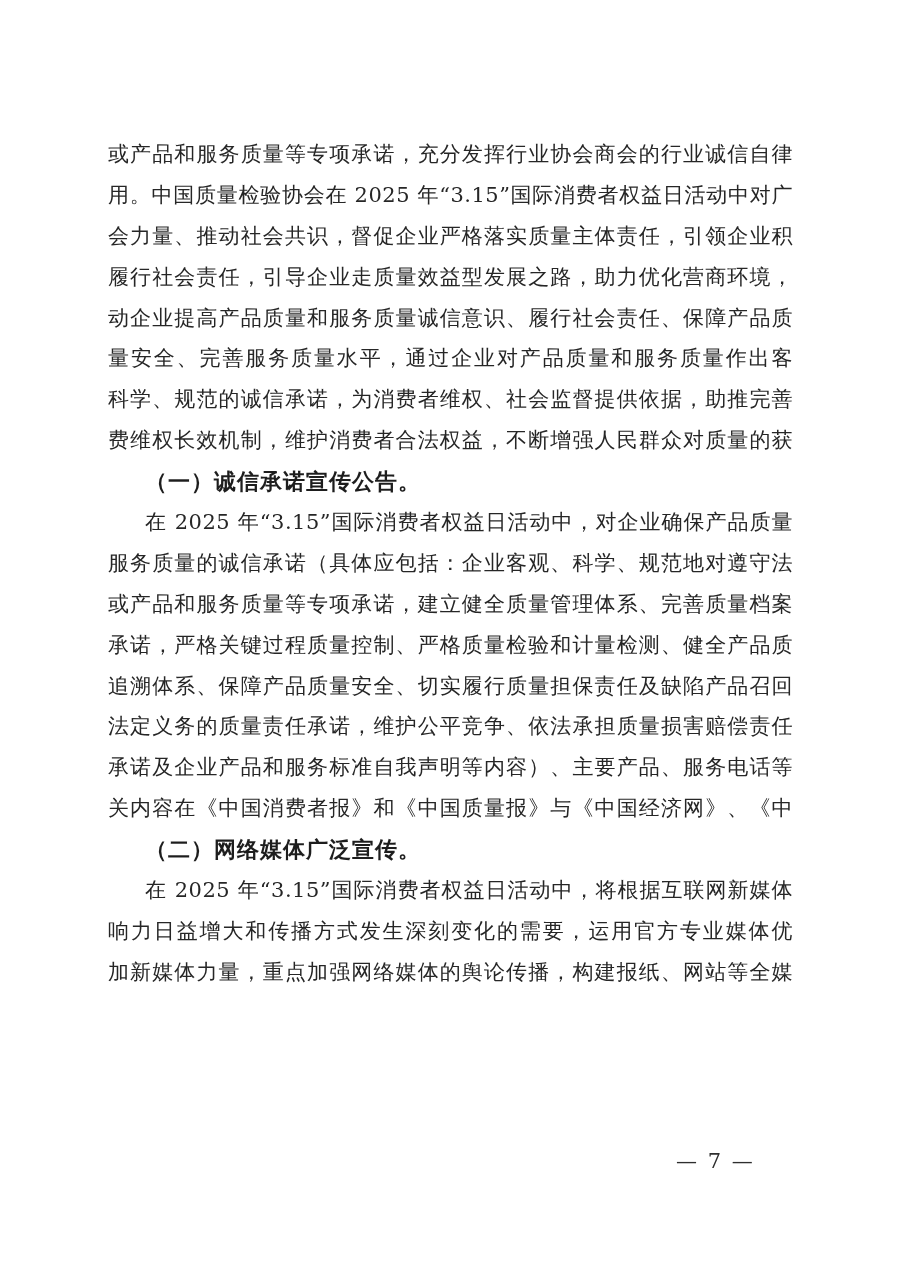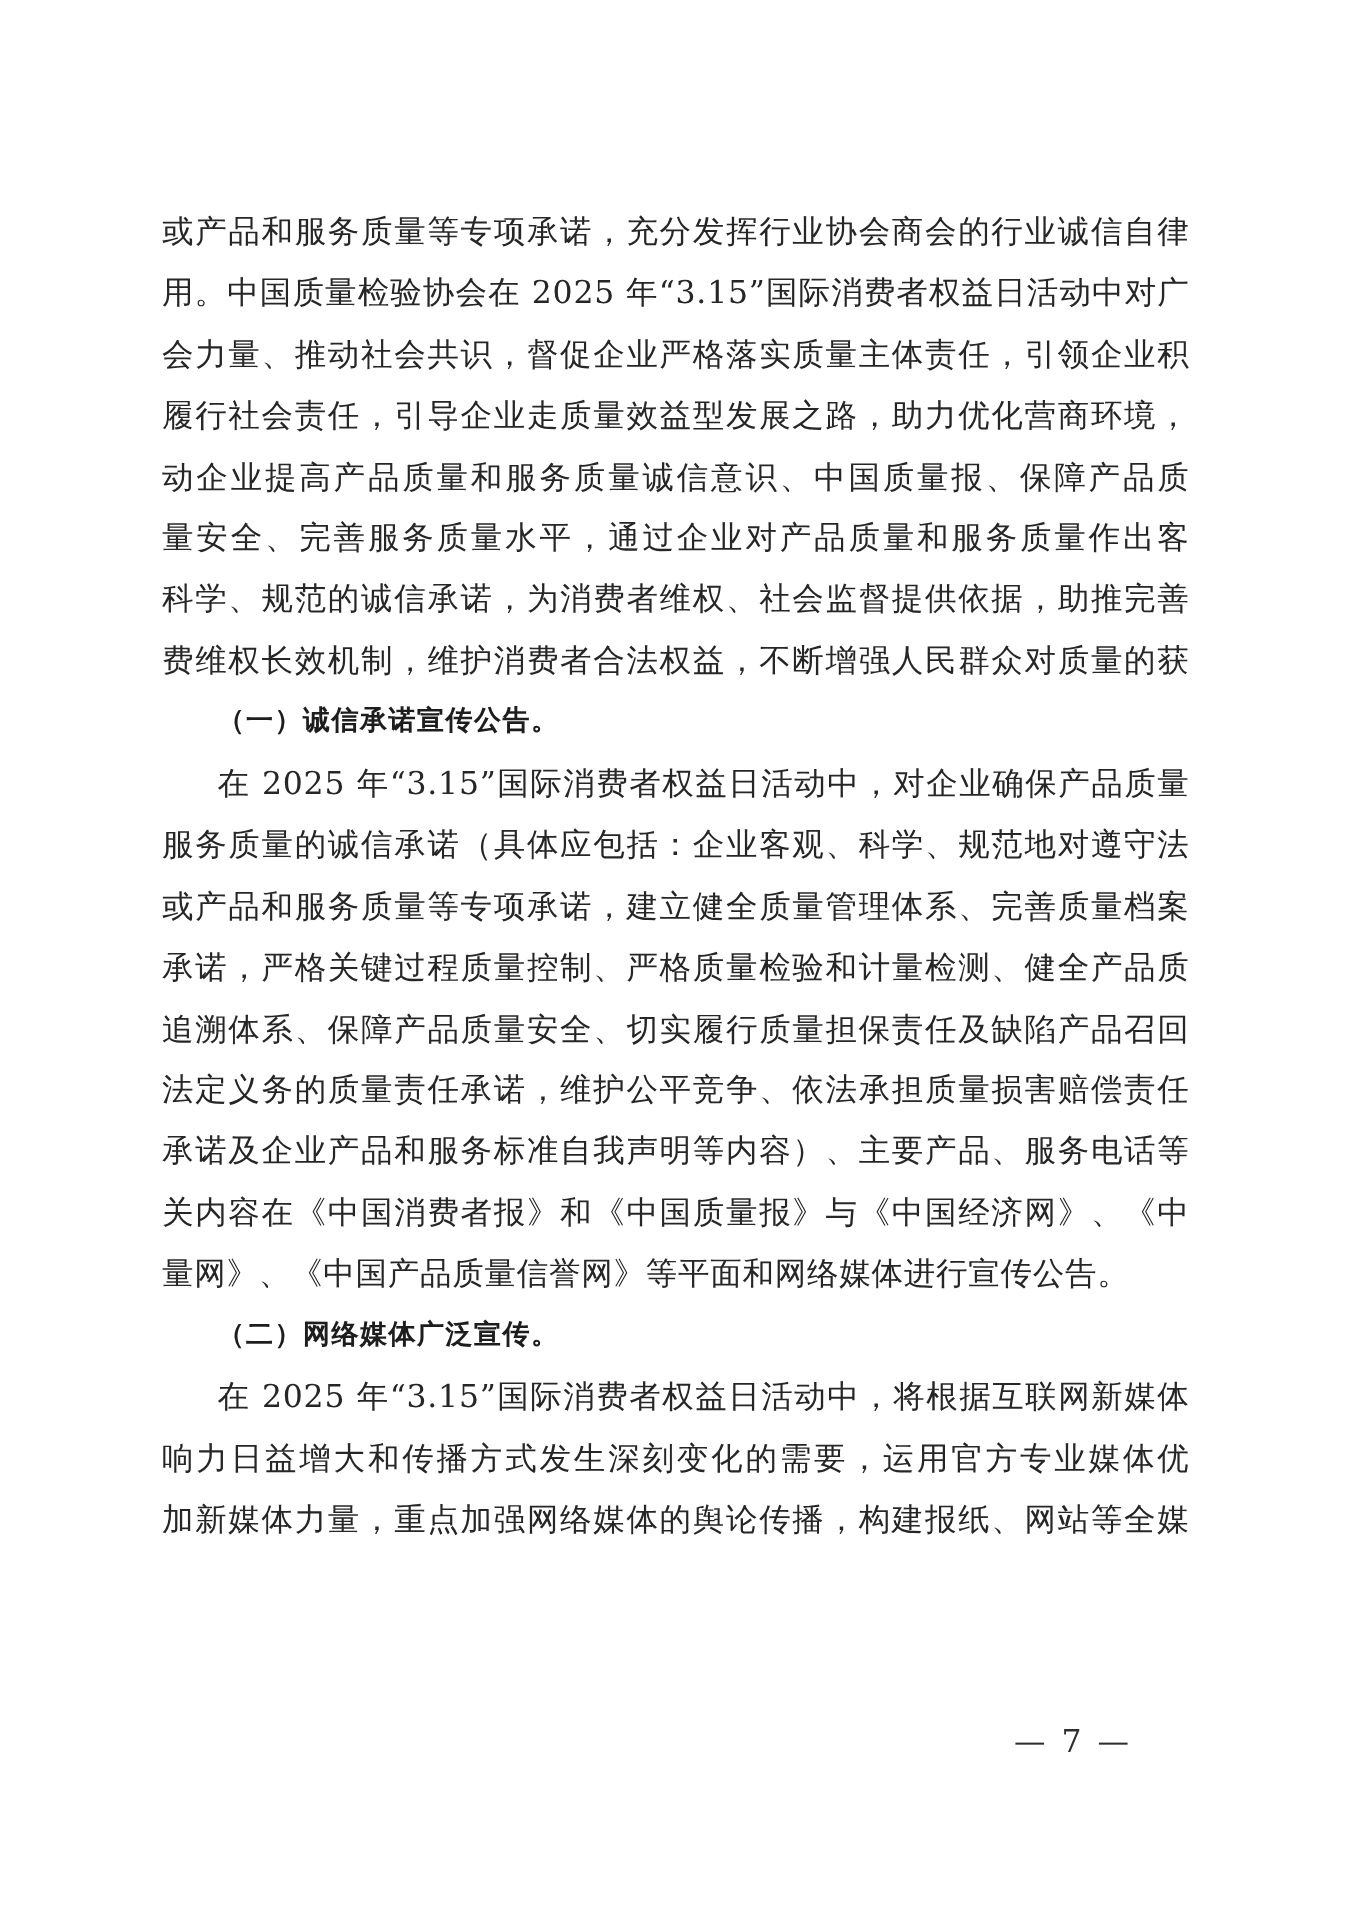--- a/index.html
+++ b/index.html
@@ -42,21 +42,21 @@
   }
   .h1 {
     font-family: "DejaVu Sans", "Liberation Sans", sans-serif;
     font-weight: bold;
     font-size: 22px;
     letter-spacing: 2px;
     color: #1d1d1d;
   }
   .h2 {
     font-weight: bold;
-    font-size: 18px;
+    font-size: 22px;
     letter-spacing: 1px;
     color: #1d1d1d;
   }
   .footer {
     position: absolute;
     left: 676px;
     top: 1146px;
     height: 30px;
     line-height: 30px;
     font-size: 21px;
@@ -66,33 +66,32 @@
 </style>
 </head>
 <body>
 
 <div class="page">
   <div class="content">
     <div class="ln j">或产品和服务质量等专项承诺，充分发挥行业协会商会的行业诚信自律作</div>
     <div class="ln j">用。中国质量检验协会在 2025 年“3.15”国际消费者权益日活动中对广大</div>
     <div class="ln j">会力量、推动社会共识，督促企业严格落实质量主体责任，引领企业积极</div>
     <div class="ln j">履行社会责任，引导企业走质量效益型发展之路，助力优化营商环境，推</div>
-    <div class="ln j">动企业提高产品质量和服务质量诚信意识、中国质量报、保障产品质</div>
+    <div class="ln j">动企业提高产品质量和服务质量诚信意识、履行社会责任、保障产品质</div>
     <div class="ln j">量安全、完善服务质量水平，通过企业对产品质量和服务质量作出客观、</div>
     <div class="ln j">科学、规范的诚信承诺，为消费者维权、社会监督提供依据，助推完善消</div>
     <div class="ln j">费维权长效机制，维护消费者合法权益，不断增强人民群众对质量的获得</div>
     <div class="ln ind h2">（一）诚信承诺宣传公告。</div>
     <div class="ln ind j">在 2025 年“3.15”国际消费者权益日活动中，对企业确保产品质量和</div>
     <div class="ln j">服务质量的诚信承诺（具体应包括：企业客观、科学、规范地对遵守法律</div>
     <div class="ln j">或产品和服务质量等专项承诺，建立健全质量管理体系、完善质量档案的</div>
     <div class="ln j">承诺，严格关键过程质量控制、严格质量检验和计量检测、健全产品质量</div>
     <div class="ln j">追溯体系、保障产品质量安全、切实履行质量担保责任及缺陷产品召回等</div>
     <div class="ln j">法定义务的质量责任承诺，维护公平竞争、依法承担质量损害赔偿责任的</div>
     <div class="ln j">承诺及企业产品和服务标准自我声明等内容）、主要产品、服务电话等相</div>
     <div class="ln j">关内容在《中国消费者报》和《中国质量报》与《中国经济网》、《中国质</div>
-    <div class="ln">量网》、《中国产品质量信誉网》等平面和网络媒体进行宣传公告。</div>
     <div class="ln ind h2">（二）网络媒体广泛宣传。</div>
     <div class="ln ind j">在 2025 年“3.15”国际消费者权益日活动中，将根据互联网新媒体影</div>
     <div class="ln j">响力日益增大和传播方式发生深刻变化的需要，运用官方专业媒体优势，增</div>
     <div class="ln j">加新媒体力量，重点加强网络媒体的舆论传播，构建报纸、网站等全媒体</div>
   </div>
   <div class="footer">— 7 —</div>
 </div>
 
 </body></html>

